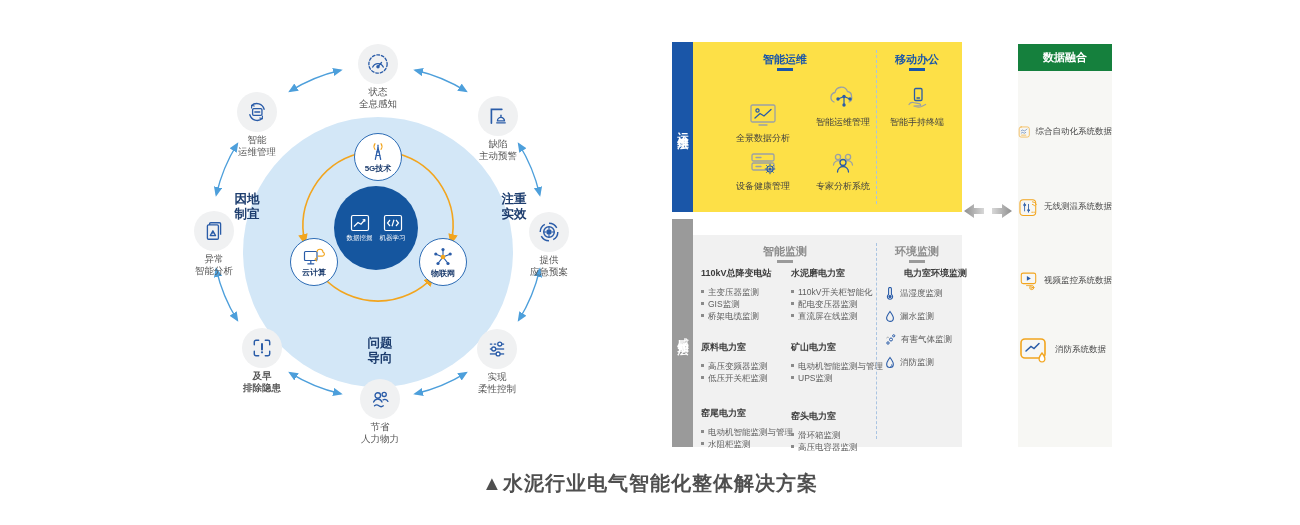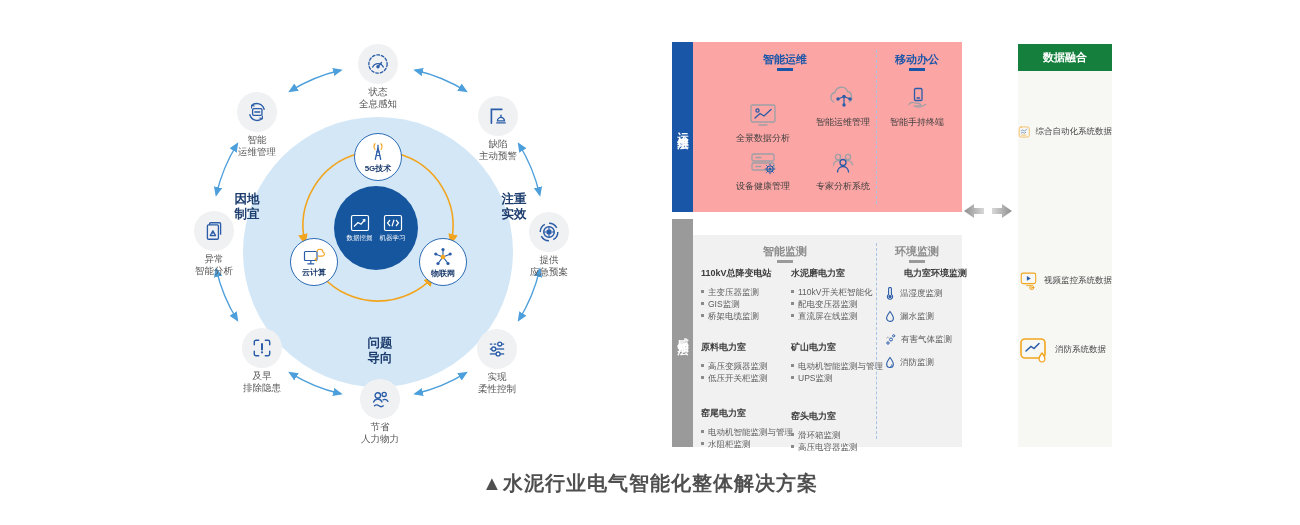--- a/index.html
+++ b/index.html
@@ -31,21 +31,21 @@
   
   .panel { position:absolute; display:flex; }
   .panel-ops  { left:672px; top:42px;  width:290px; height:170px; }
   .panel-sense{ left:672px; top:219px; width:290px; height:228px; }
   .vbar { width:21px; display:flex; align-items:center; justify-content:center;
     color:#fff; font-weight:bold; font-size:11.5px;
     writing-mode:vertical-lr; text-orientation:upright; letter-spacing:3px; }
   .vbar-blue { background:#1a56a8; }
   .vbar-gray { background:#9a9a9a; }
   .panel-body { flex:1; position:relative; }
-  .body-blue { background:#fca5a5; }
+  .body-blue { background:#fde047; }
   .body-gray { background:#f1f1f1;margin-top:16px; }
   .dash-div { position:absolute; top:8px; bottom:8px; border-left:1.5px dashed #a9c4e2; }
   .sec-head { position:absolute; text-align:center; font-weight:bold; font-size:11px; white-space:nowrap; }
   .sec-head.blue { color:#1a56a8; }
   .sec-head.gray { color:#8c8c8c; }
   .sec-underline { position:absolute; width:16px; height:3px; }
   .u-blue { background:#1a56a8; } .u-gray { background:#9a9a9a; }
   .ops-item { position:absolute; width:90px; display:flex; flex-direction:column;
     align-items:center; gap:4px; }
   .ops-item .lbl { font-size:9px; color:#3f3f3f; white-space:nowrap; }
@@ -250,21 +250,21 @@
     <div class="node" style="left:62px; top:298px;">
       <svg width="22" height="22" viewBox="0 0 20 20" fill="none" stroke="#2a5ca8" stroke-width="1.3" stroke-linecap="round">
         <path d="M3 7 V4.5 A1.5 1.5 0 0 1 4.5 3 H7"></path>
         <path d="M13 3 h2.5 A1.5 1.5 0 0 1 17 4.5 V7"></path>
         <path d="M17 13 v2.5 A1.5 1.5 0 0 1 15.5 17 H13"></path>
         <path d="M7 17 H4.5 A1.5 1.5 0 0 1 3 15.5 V13"></path>
         <line x1="10" y1="6.4" x2="10" y2="11.4" stroke-width="1.8"></line>
         <circle cx="10" cy="13.9" r="1" fill="#2a5ca8" stroke="none"></circle>
       </svg>
     </div>
-    <div class="node-label" style="left:47px; top:340px;">
+    <div class="node-label" style="left:47px; top:340px;font-weight:bold;">
       <div>及早</div>
       <div>排除隐患</div>
     </div>
 
     <div class="node" style="left:14px; top:181px;">
       <svg width="22" height="22" viewBox="0 0 20 20" fill="none" stroke="#2a5ca8" stroke-width="1.2" stroke-linejoin="round">
         <path d="M6 4.5 V3.5 A1 1 0 0 1 7 2.5 H15 A1 1 0 0 1 16 3.5 V13.5"></path>
         <rect x="4" y="4.5" width="10" height="13" rx="1"></rect>
         <path d="M6.6 14.2 L9 9.8 L11.4 14.2 Z"></path>
         <line x1="9" y1="11.8" x2="9" y2="12.9" stroke-width="1"></line>
@@ -494,20 +494,38 @@
         <rect x="3" y="3" width="26" height="26" rx="5" stroke="#f2a51e" stroke-width="1.6"></rect>
         <g stroke="#2a5ca8" stroke-width="1.4">
           <path d="M8 13 q3-4 6-1 t6-1 q2-1 3-2.5"></path>
           <path d="M8 19 q3-4 6-1 t6-1"></path>
         </g>
         <line x1="9" y1="24" x2="20" y2="24" stroke="#f2a51e" stroke-width="1.6"></line>
       </svg>
       <span class="lbl">综合自动化系统数据</span>
     </div>
 
+    <div class="fusion-item" style="top:147px;">
+      <svg width="32" height="32" viewBox="0 0 32 32" fill="none" stroke-linecap="round">
+        <rect x="3" y="5" width="24" height="24" rx="5" stroke="#f2a51e" stroke-width="1.6"></rect>
+        <g stroke="#2a5ca8" stroke-width="1.3">
+          <line x1="10" y1="10" x2="10" y2="22"></line>
+          <circle cx="10" cy="13" r="1.5"></circle>
+          <line x1="16" y1="12" x2="16" y2="24"></line>
+          <circle cx="16" cy="21" r="1.5"></circle>
+        </g>
+        <g stroke="#f2a51e" stroke-width="1.4">
+          <path d="M22 8 a7 7 0 0 1 6 4"></path>
+          <path d="M22 12 a4 4 0 0 1 3.4 2.3"></path>
+        </g>
+        <circle cx="21.5" cy="24" r="1" fill="#f2a51e"></circle>
+        <circle cx="24.5" cy="24" r="1" fill="#f2a51e"></circle>
+      </svg>
+      <span class="lbl">无线测温系统数据</span>
+    </div>
 
     <div class="fusion-item" style="top:221px;">
       <svg width="32" height="32" viewBox="0 0 32 32" fill="none" stroke-linecap="round">
         <g stroke="#f2a51e" stroke-width="1.6">
           <rect x="5" y="4" width="22" height="16" rx="3"></rect>
           <line x1="13" y1="23" x2="19" y2="23" stroke-width="1.3"></line>
         </g>
         <path d="M13.5 8.5 L19.5 12 L13.5 15.5 Z" fill="#2a5ca8"></path>
         <g stroke="#f2a51e" stroke-width="1.4">
           <circle cx="21" cy="26" r="3.2"></circle>

